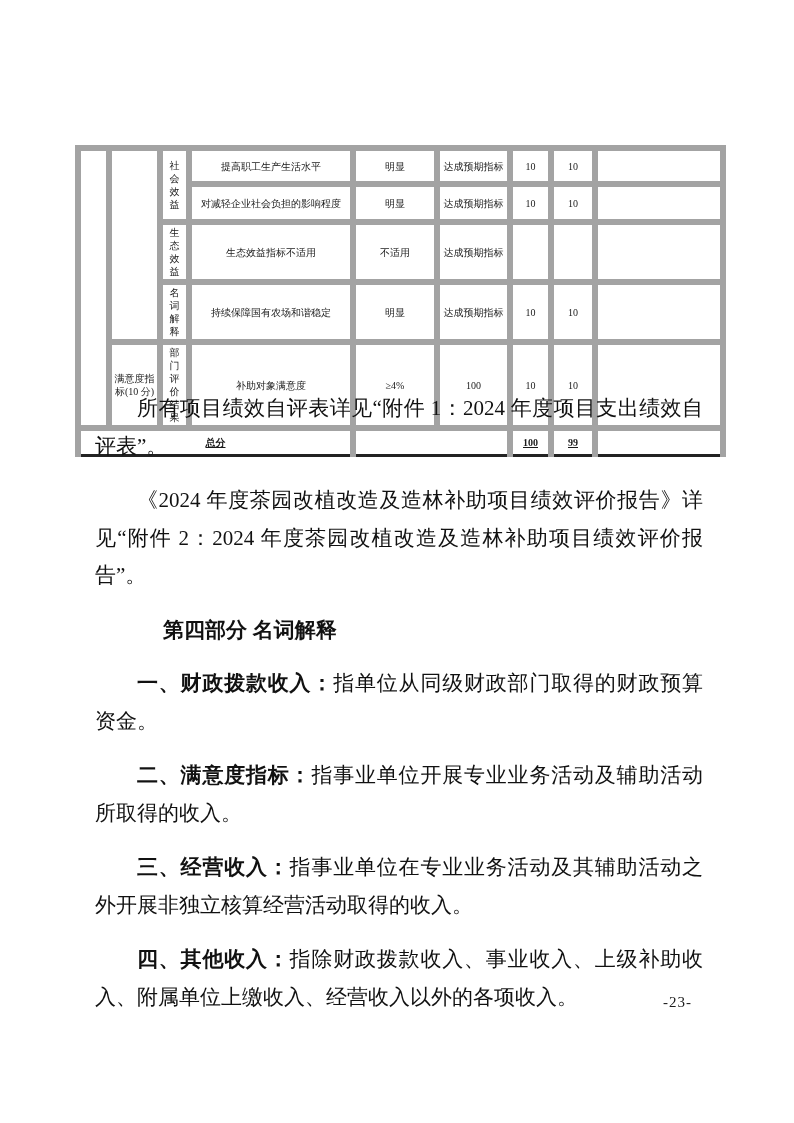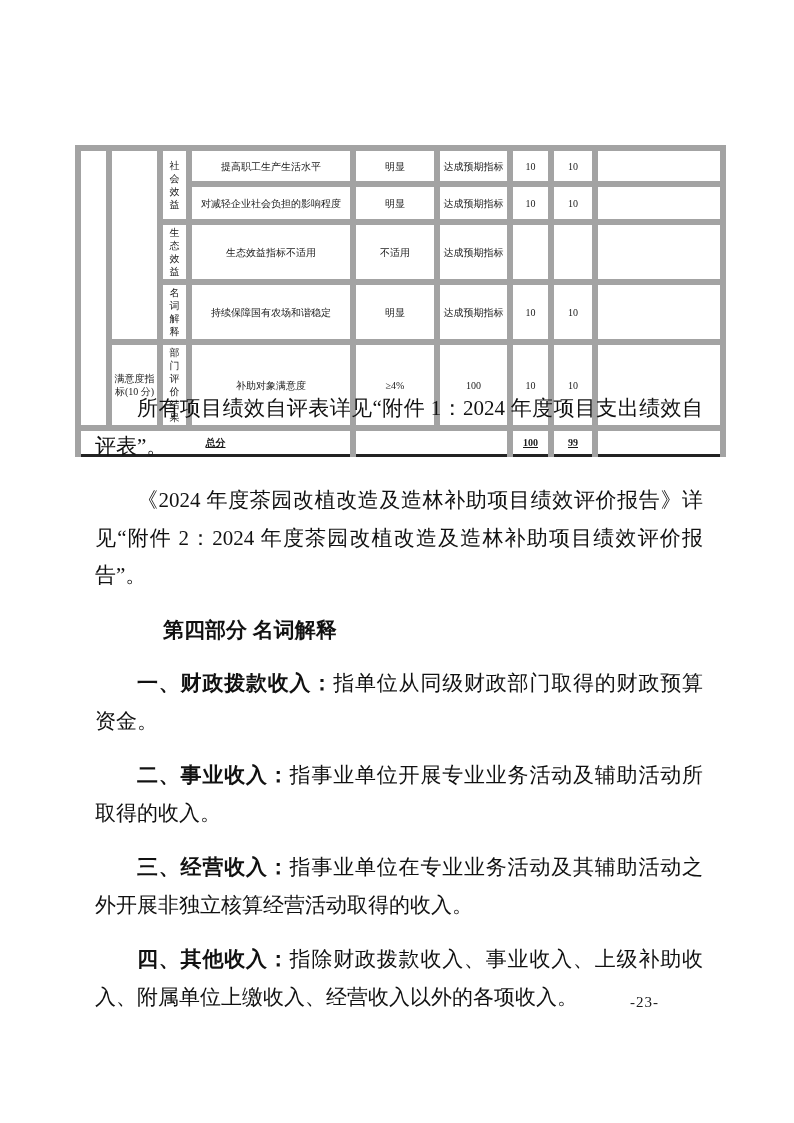--- a/index.html
+++ b/index.html
@@ -56,21 +56,21 @@
     font-family: "Liberation Sans", "DejaVu Sans", sans-serif;
   }
   p.heading {
     font-weight: bold;
     font-family: "Liberation Sans", "DejaVu Sans", sans-serif;
   }
 
   
   .page-number {
     position: absolute;
-    top: 994px; left: 630px;
+    top: 994px; left: 663px;
     font-size: 15px;
     letter-spacing: 1px;
     color: #1a1a1a;
   }
 </style>
 </head>
 <body>
 
 <table class="doc-table">
   <colgroup>
@@ -140,18 +140,18 @@
     <td></td>
   </tr>
 </tbody>
   </table>
 
 <div class="text-block">
   <p><span class="lead"></span><span>所有项目绩效自评表详见“附件 1：2024 年度项目支出绩效自评表”。</span></p>
   <p><span class="lead"></span><span>《2024 年度茶园改植改造及造林补助项目绩效评价报告》详见“附件 2：2024 年度茶园改植改造及造林补助项目绩效评价报告”。</span></p>
   <p class="heading indent-lg">第四部分 名词解释</p>
   <p><span class="lead">一、财政拨款收入：</span><span>指单位从同级财政部门取得的财政预算资金。</span></p>
-  <p><span class="lead">二、事业收入：</span><span>指事业单位开展专业业务活动及辅助活动所取得的收入。</span></p>
+  <p><span class="lead">二、满意度指标：</span><span>指事业单位开展专业业务活动及辅助活动所取得的收入。</span></p>
   <p><span class="lead">三、经营收入：</span><span>指事业单位在专业业务活动及其辅助活动之外开展非独立核算经营活动取得的收入。</span></p>
   <p><span class="lead">四、其他收入：</span><span>指除财政拨款收入、事业收入、上级补助收入、附属单位上缴收入、经营收入以外的各项收入。</span></p>
 </div>
 
 <div class="page-number">-23-</div>
 
 </body></html>

